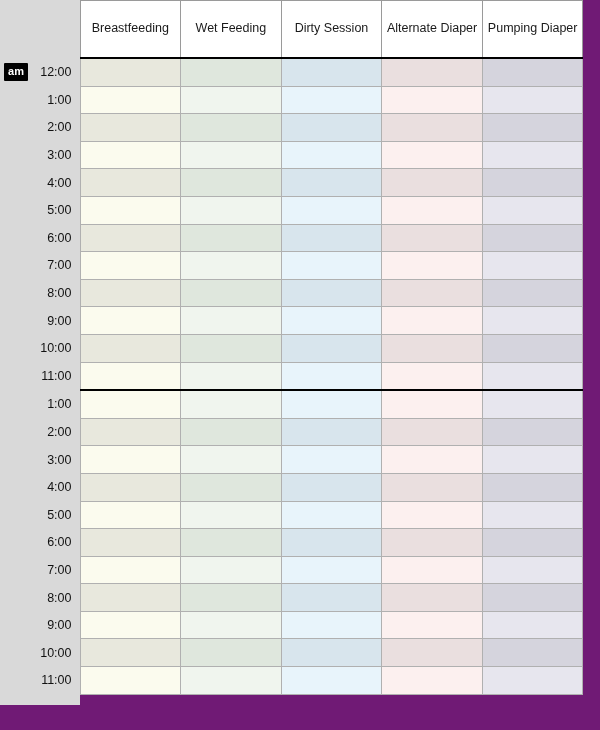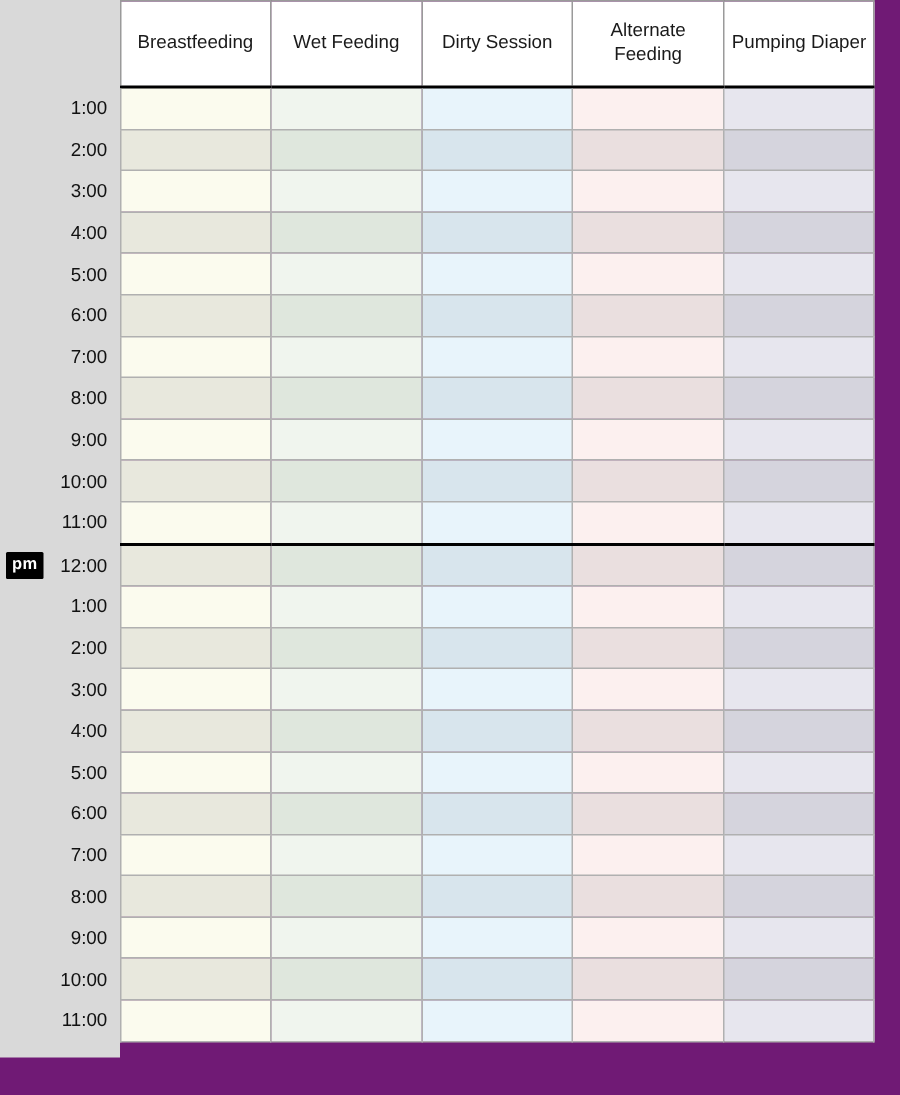--- a/index.html
+++ b/index.html
@@ -135,25 +135,33 @@
       <col class="c-data">
       <col class="c-data">
       <col class="c-data">
     </colgroup>
     <thead>
       <tr>
         <th class="corner"></th>
         <th class="head-cell">Breastfeeding</th>
         <th class="head-cell">Wet Feeding</th>
         <th class="head-cell">Dirty Session</th>
-        <th class="head-cell">Alternate Feeding</th>
+        <th class="head-cell">Alternate Diaper</th>
         <th class="head-cell">Pumping Diaper</th>
       </tr>
     </thead>
     <tbody id="tracker-body">
+        <tr class="band section-start">
+          <td class="hour-label"><span class="ampm">am</span><span>12:00</span></td>
+          <td class="data-cell col-0"></td>
+          <td class="data-cell col-1"></td>
+          <td class="data-cell col-2"></td>
+          <td class="data-cell col-3"></td>
+          <td class="data-cell col-4"></td>
+        </tr>
         <tr>
           <td class="hour-label"><span>1:00</span></td>
           <td class="data-cell col-0"></td>
           <td class="data-cell col-1"></td>
           <td class="data-cell col-2"></td>
           <td class="data-cell col-3"></td>
           <td class="data-cell col-4"></td>
         </tr>
         <tr class="band">
           <td class="hour-label"><span>2:00</span></td>
@@ -228,28 +236,20 @@
           <td class="data-cell col-4"></td>
         </tr>
         <tr class="section-end">
           <td class="hour-label"><span>11:00</span></td>
           <td class="data-cell col-0"></td>
           <td class="data-cell col-1"></td>
           <td class="data-cell col-2"></td>
           <td class="data-cell col-3"></td>
           <td class="data-cell col-4"></td>
         </tr>
-        <tr class="band section-start">
-          <td class="hour-label"><span class="ampm">pm</span><span>12:00</span></td>
-          <td class="data-cell col-0"></td>
-          <td class="data-cell col-1"></td>
-          <td class="data-cell col-2"></td>
-          <td class="data-cell col-3"></td>
-          <td class="data-cell col-4"></td>
-        </tr>
         <tr>
           <td class="hour-label"><span>1:00</span></td>
           <td class="data-cell col-0"></td>
           <td class="data-cell col-1"></td>
           <td class="data-cell col-2"></td>
           <td class="data-cell col-3"></td>
           <td class="data-cell col-4"></td>
         </tr>
         <tr class="band">
           <td class="hour-label"><span>2:00</span></td>

